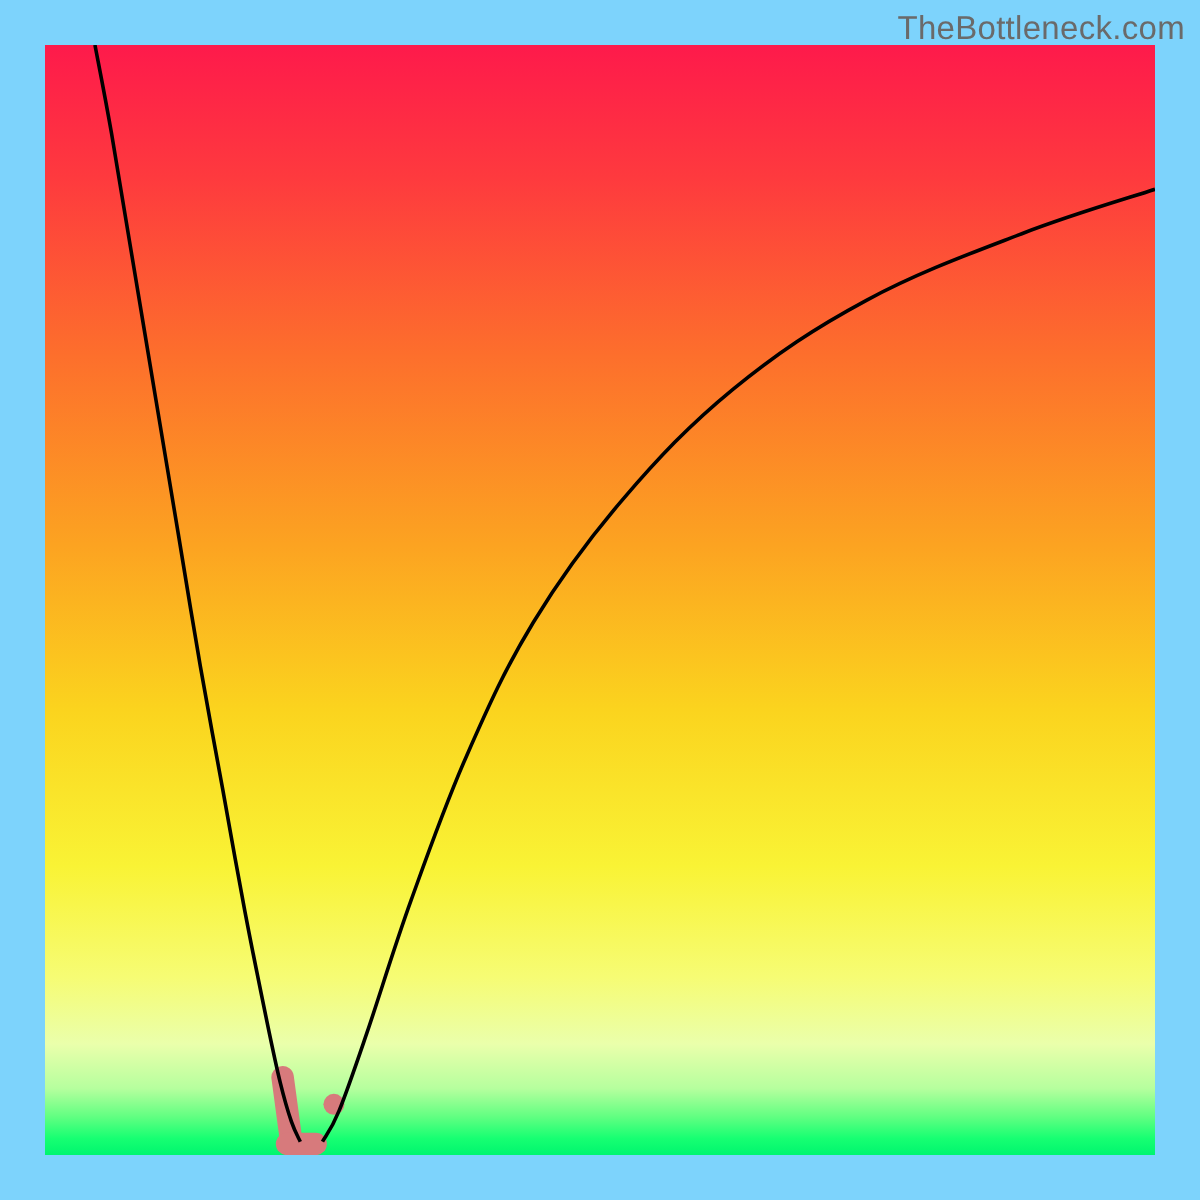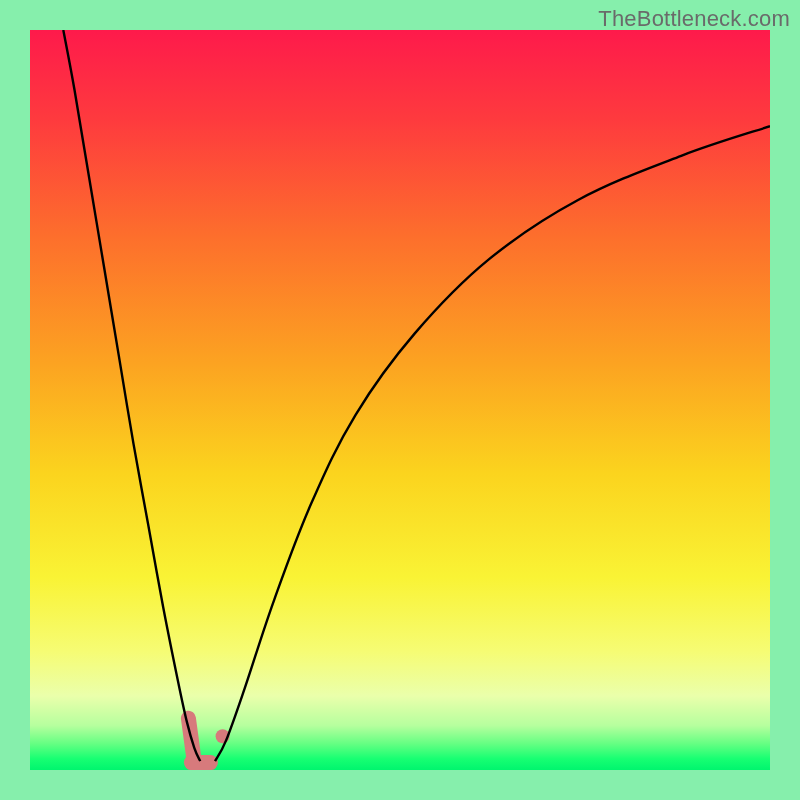--- a/index.html
+++ b/index.html
@@ -7,21 +7,21 @@
     padding: 0;
     width: 800px;
     height: 800px;
     overflow: hidden;
     background: #000;
     font-family: Arial, Helvetica, sans-serif;
   }
   .frame {
     position: absolute;
     inset: 0;
-    background: #86efac;
+    background: #7dd3fc;
   }
   .plot {
     position: absolute;
     left: 30px;
     top: 30px;
     width: 740px;
     height: 740px;
     overflow: hidden;
   }
   .gradient {

